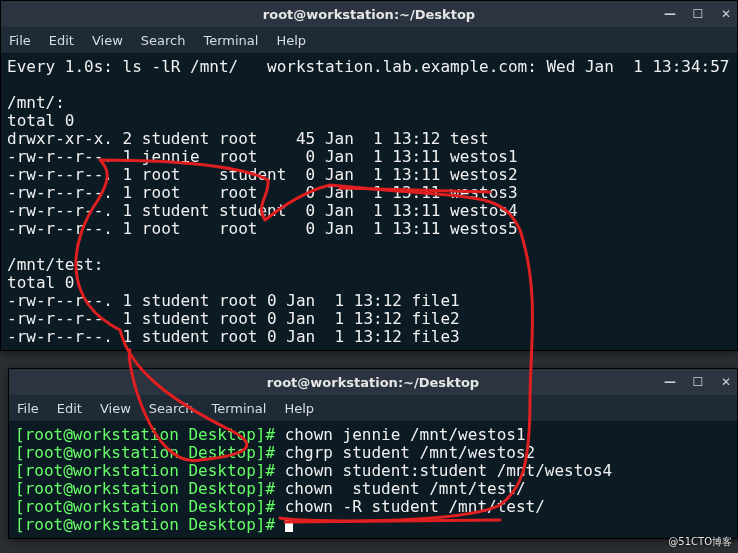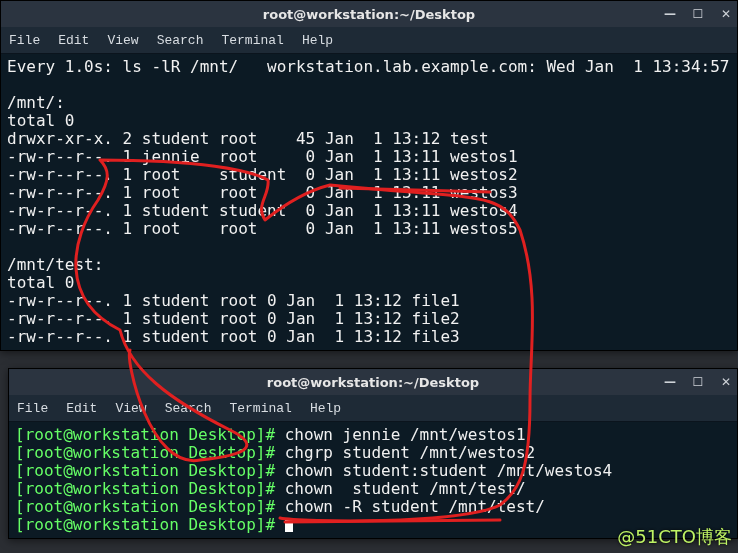--- a/index.html
+++ b/index.html
@@ -51,21 +51,21 @@
   .menubar {
     height: 26px;
     background: #1e2a36;
     display: flex;
     align-items: center;
     padding-left: 8px;
     gap: 18px;
     color: #d8dde2;
     border-bottom: 1px solid #0b141d;
   }
-  .menubar span { cursor: pointer; font-family: Liberation Mono, monospace; }
+  .menubar span { cursor: pointer; }
   .term {
     font-family: "DejaVu Sans Mono", "Liberation Mono", monospace;
     font-size: 16px;
     line-height: 18px;
     white-space: pre;
     padding: 4px 6px;
     color: #f1f1f1;
     background: #0c1a24;
   }
   .prompt-user { color: #66ff66; }
@@ -75,22 +75,22 @@
     height: 14px;
     background: #ffffff;
     vertical-align: -2px;
   }
   #window1 { left: 0; top: 0; width: 736px; }
   #window2 { left: 8px; top: 368px; width: 728px; }
   .watermark {
     position: absolute;
     right: 6px;
     bottom: 4px;
-    color: #bef264;
-    font-size: 18px;
+    color: #e5e5e5;
+    font-size: 10px;
     text-shadow: 0 0 3px #000;
   }
   svg.annotation {
     position: absolute;
     left: 0; top: 0;
     width: 738px; height: 553px;
     pointer-events: none;
   }
 </style>
 </head>

